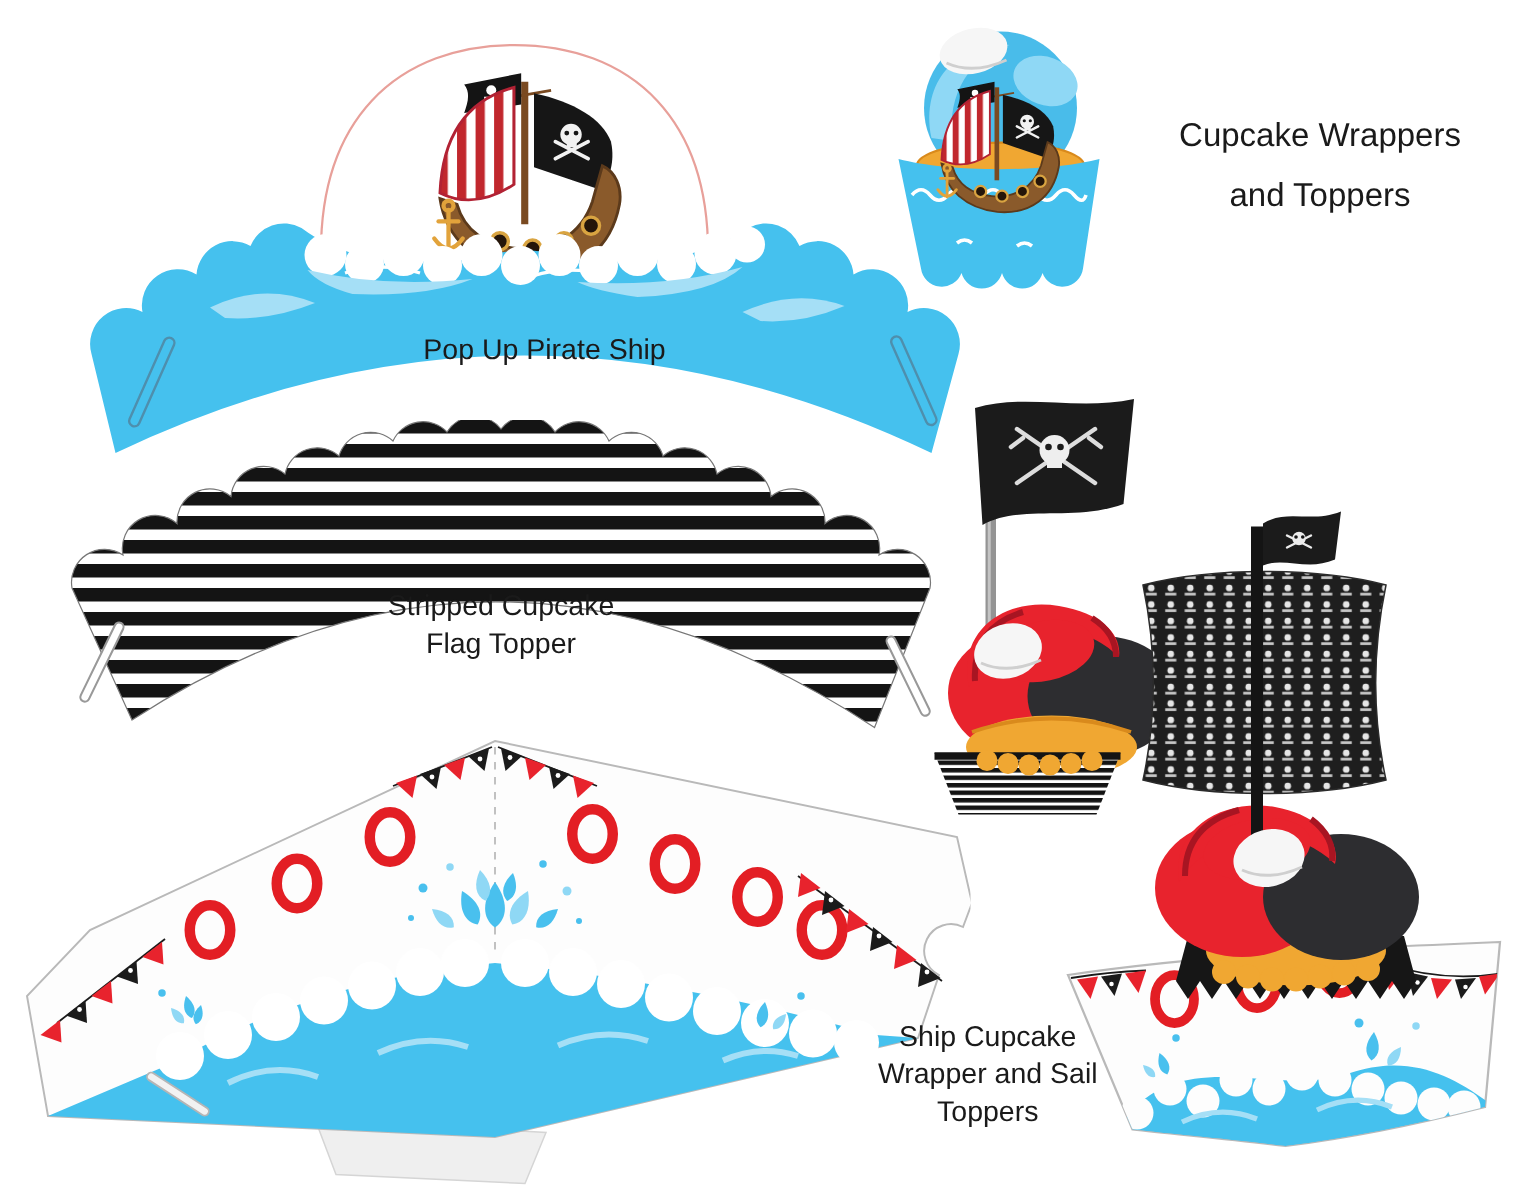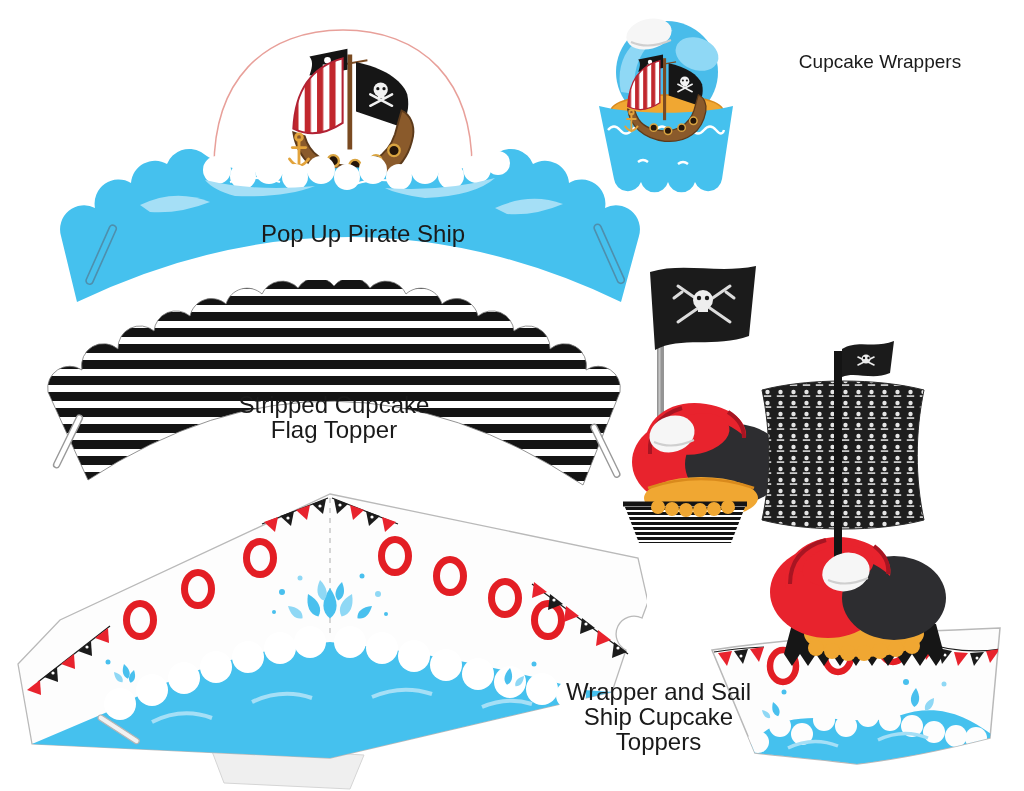--- a/index.html
+++ b/index.html
@@ -1,20 +1,20 @@
 <!DOCTYPE html>
 <html style="--wrapper_blue: #45C1EE; --wave_light_blue: #A5DFF6; --stripe_black: #141414; --flag_black: #1B1B1B; --frosting_red: #E8232D; --frosting_dark_red: #A81522; --frosting_black: #2D2D30; --frosting_white: #F6F6F6; --cake_gold: #F0A732; --cake_gold_dark: #D98A1C; --hull_brown: #8A5A2B; --hull_brown_dark: #5C3A1B; --sail_red: #C1272D; --ring_red: #E31E24; --pole_gray: #949494; --cut_line: #E8A09A; --template_gray: #B9B9B9; --text_black: #1A1A1A;"><head>
 <meta charset="utf-8">
 <style>
   html,body{margin:0;padding:0;background:#fff;}
   .canvas{position:relative;width:1024px;height:791px;background:#fff;overflow:hidden;
           font-family:"Liberation Sans",sans-serif;color:var(--text_black,#1a1a1a);}
   .piece{position:absolute;}
-  .caption{position:absolute;text-align:center;font-size:24px;line-height:25px;color:var(--text_black,#1a1a1a);}
-  .title{position:absolute;text-align:center;font-size:19px;line-height:40px;color:var(--text_black,#1a1a1a);}
+  .caption{position:absolute;text-align:center;font-size:19px;line-height:25px;color:var(--text_black,#1a1a1a);}
+  .title{position:absolute;text-align:center;font-size:22px;line-height:40px;color:var(--text_black,#1a1a1a);margin-top:28px;}
   .f-blue{fill:var(--wrapper_blue,#45C1EE);}
   .f-lblue{fill:var(--wave_light_blue,#A5DFF6);}
   .f-xlblue{fill:#8FD8F5;}
   .f-red{fill:var(--frosting_red,#E8232D);}
   .f-black{fill:var(--flag_black,#1B1B1B);}
   .f-gold{fill:var(--cake_gold,#F0A732);}
   .s-ring{stroke:var(--ring_red,#E31E24);fill:none;stroke-width:7;}
   .s-ring-sm{stroke:var(--ring_red,#E31E24);fill:none;stroke-width:6.5;}
   .s-string{stroke:var(--flag_black,#1B1B1B);stroke-width:1.2;fill:none;}
 </style>
@@ -248,20 +248,21 @@
     <g stroke="#ffffff" stroke-width="2.4" fill="none">
       <path d="M 25,118 Q 31,111 37,118 T 49,118 T 61,118 T 73,118 T 85,118 T 97,118 T 109,118 T 121,118 T 133,118 T 141,118"></path>
       <path d="M 55,150 Q 60,146 65,150"></path>
         <path d="M 95,152 Q 100,148 105,152"></path>
     </g>
     <use href="#pirate-ship" transform="translate(36,40) scale(0.62)"></use>
   </svg>
 
   <div class="title" style="left:738px;top:42px;width:284px">
     <div>Cupcake Wrappers</div>
+    <div>and Toppers</div>
   </div>
 
   <svg class="piece" style="left:608px;top:262px" width="190" height="282" viewBox="0 0 190 282">
     <rect x="49" y="24" width="7" height="216" style="fill:var(--pole_gray,#949494)"></rect>
     <rect x="50.5" y="24" width="2" height="216" fill="#C4C4C4"></rect>
     <path d="M 42,10 C 75,0 110,12 148,4 L 141,74 C 108,86 72,74 47,88 Z" class="f-black"></path>
     <g stroke="#DDDDDD" stroke-width="3" stroke-linecap="round">
       <line x1="70" y1="24" x2="122" y2="60"></line>
         <line x1="122" y1="24" x2="70" y2="60"></line>
       <line x1="74" y1="30" x2="66" y2="36"></line>
@@ -385,18 +386,18 @@
     <g stroke="#A81522" stroke-width="4" fill="none">
       <path d="M 92,64 Q 92,30 128,20"></path>
         <path d="M 176,26 Q 192,38 190,54"></path>
     </g>
     <rect x="136" y="0" width="8" height="58" fill="#141414"></rect>
     <ellipse cx="148" cy="52" rx="24" ry="19" fill="#F6F6F6" transform="rotate(-15 148 52)"></ellipse>
     <path d="M 130,60 Q 148,68 170,58" stroke="#CFCFCF" stroke-width="2" fill="none"></path>
   </svg>
 
   <div class="caption" style="left:556px;top:679px;width:205px">
+    <div>Ship Cupcake</div>
     <div>Wrapper and Sail</div>
-    <div>Ship Cupcake</div>
     <div>Toppers</div>
   </div>
 
 </div>
 
 </body></html>

